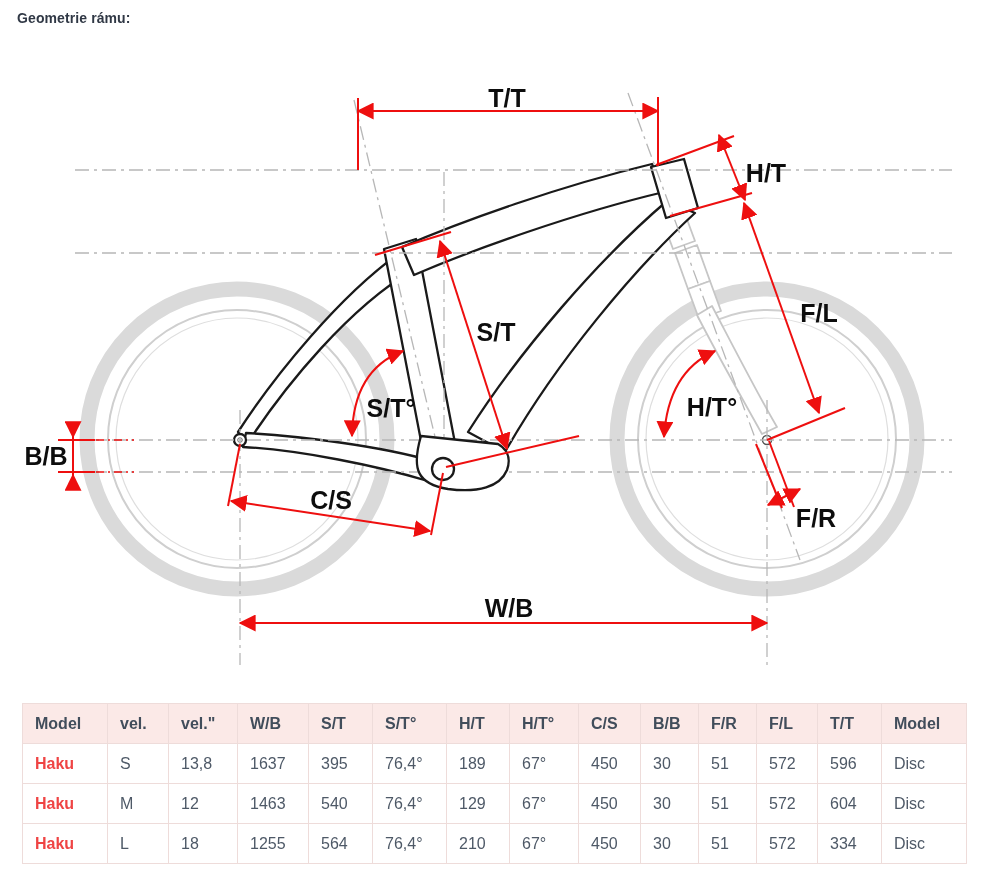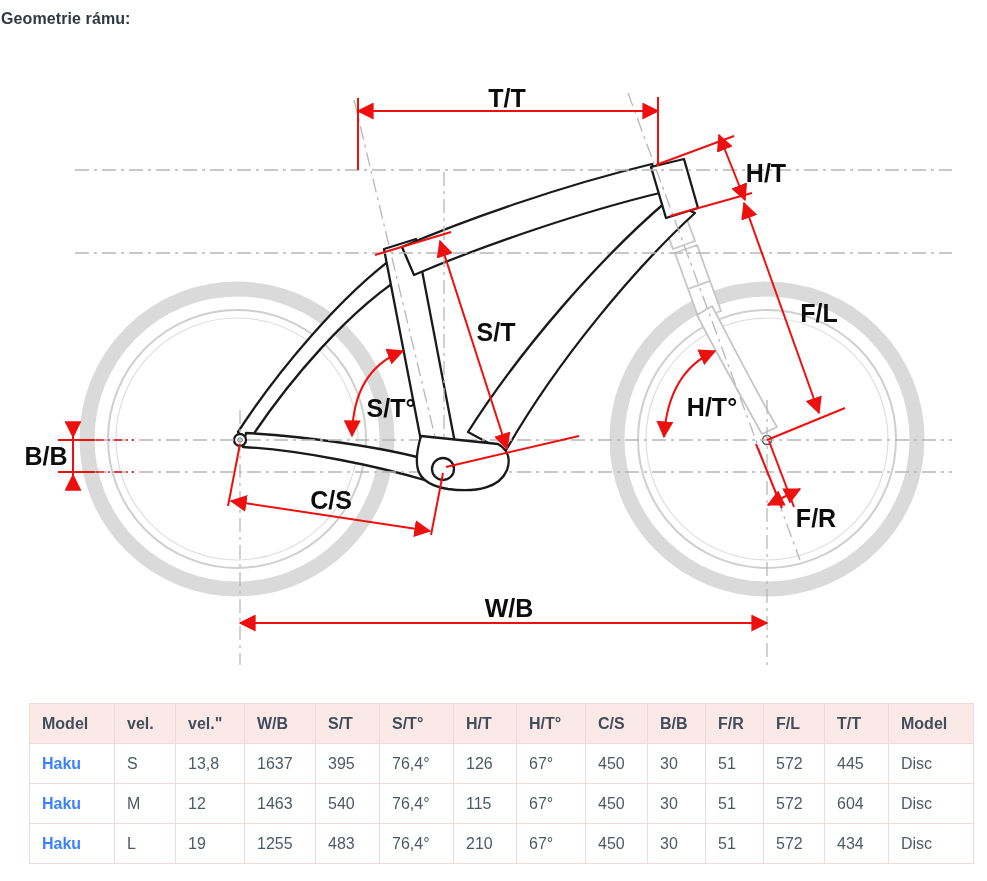--- a/index.html
+++ b/index.html
@@ -1,42 +1,41 @@
 <!DOCTYPE html>
 <html><head>
 <meta charset="utf-8">
 <style>
   html,body{margin:0;padding:0;}
   body{
     width:987px;height:881px;position:relative;background:#ffffff;
     font-family:"Liberation Sans",sans-serif;overflow:hidden;
   }
   .page-title{
-    position:absolute;left:1px;top:10px;
-    font-size:16px;font-weight:700;color:#303845;letter-spacing:.1px;
+    position:absolute;left:17px;top:10px;
+    font-size:14px;font-weight:700;color:#303845;letter-spacing:.1px;
   }
   .diagram{position:absolute;left:0;top:0;width:987px;height:700px;}
   .dim-label{
     font-family:"Liberation Sans",sans-serif;font-weight:700;
     font-size:25px;fill:#0d0d0d;text-anchor:middle;
   }
   .geo-table{
     position:absolute;left:22px;top:703px;width:944px;
     border-collapse:collapse;table-layout:fixed;
     font-family:"Liberation Sans",sans-serif;font-size:16px;color:#4e5967;
     border:1px solid #d2a9a5;
-    margin-left:7px;
   }
   .geo-table th,.geo-table td{
     border:1px solid #eedcda;height:39px;padding:0 4px 0 12px;
     text-align:left;vertical-align:middle;font-weight:400;
     white-space:nowrap;overflow:hidden;
   }
   .geo-table thead th{background:#fbe9e7;font-weight:700;color:#414d5b;}
-  .geo-table td.model-cell{font-weight:700;color:#3b82f6;}
+  .geo-table td.model-cell{font-weight:700;color:#ef4444;}
 </style>
 </head>
 <body>
 
 <div class="page-title">Geometrie rámu:</div>
 
 <svg class="diagram" viewBox="0 0 987 700" xmlns="http://www.w3.org/2000/svg">
   <defs>
     <marker id="arr" viewBox="0 0 10 10" refX="9.2" refY="5" markerWidth="8.5" markerHeight="8.5" orient="auto-start-reverse" markerUnits="strokeWidth">
       <path d="M0,0 L10,5 L0,10 Z" fill="#ee0f0f"></path>
@@ -178,55 +177,55 @@
     </tr>
   </thead>
   <tbody>
     <tr>
       <td class="model-cell">Haku</td>
       <td>S</td>
       <td>13,8</td>
       <td>1637</td>
       <td>395</td>
       <td>76,4°</td>
-      <td>126</td>
+      <td>189</td>
       <td>67°</td>
       <td>450</td>
       <td>30</td>
       <td>51</td>
       <td>572</td>
-      <td>445</td>
+      <td>596</td>
       <td>Disc</td>
     </tr>
     <tr>
       <td class="model-cell">Haku</td>
       <td>M</td>
       <td>12</td>
       <td>1463</td>
       <td>540</td>
       <td>76,4°</td>
-      <td>115</td>
+      <td>129</td>
       <td>67°</td>
       <td>450</td>
       <td>30</td>
       <td>51</td>
       <td>572</td>
       <td>604</td>
       <td>Disc</td>
     </tr>
     <tr>
       <td class="model-cell">Haku</td>
       <td>L</td>
-      <td>19</td>
+      <td>18</td>
       <td>1255</td>
-      <td>483</td>
+      <td>564</td>
       <td>76,4°</td>
       <td>210</td>
       <td>67°</td>
       <td>450</td>
       <td>30</td>
       <td>51</td>
       <td>572</td>
-      <td>434</td>
+      <td>334</td>
       <td>Disc</td>
     </tr>
   </tbody>
 </table>
 
 </body></html>

